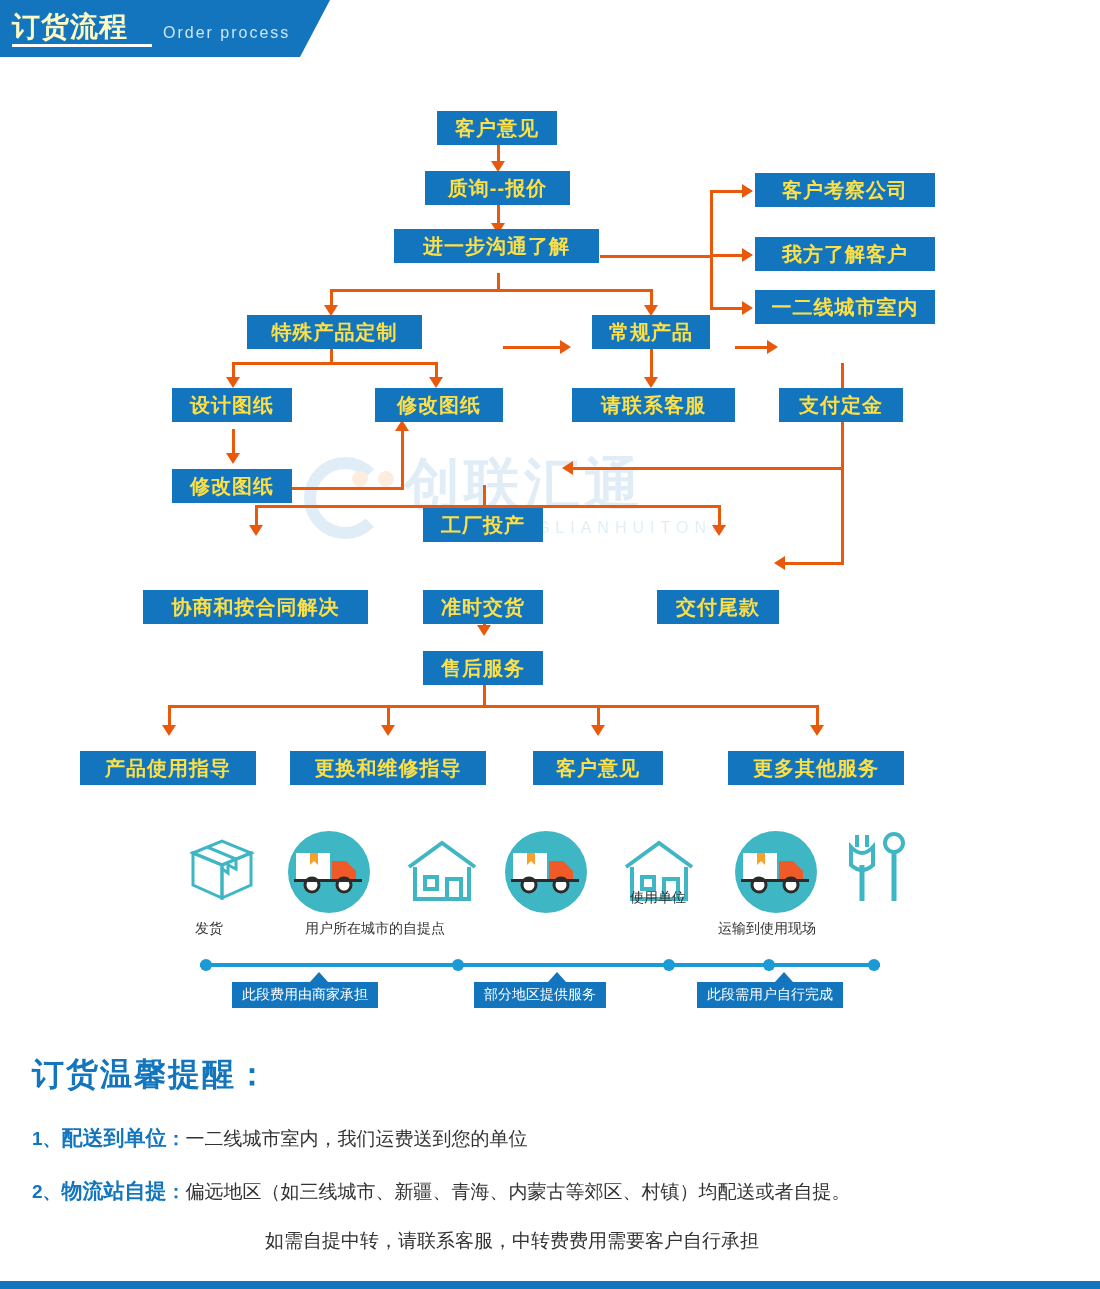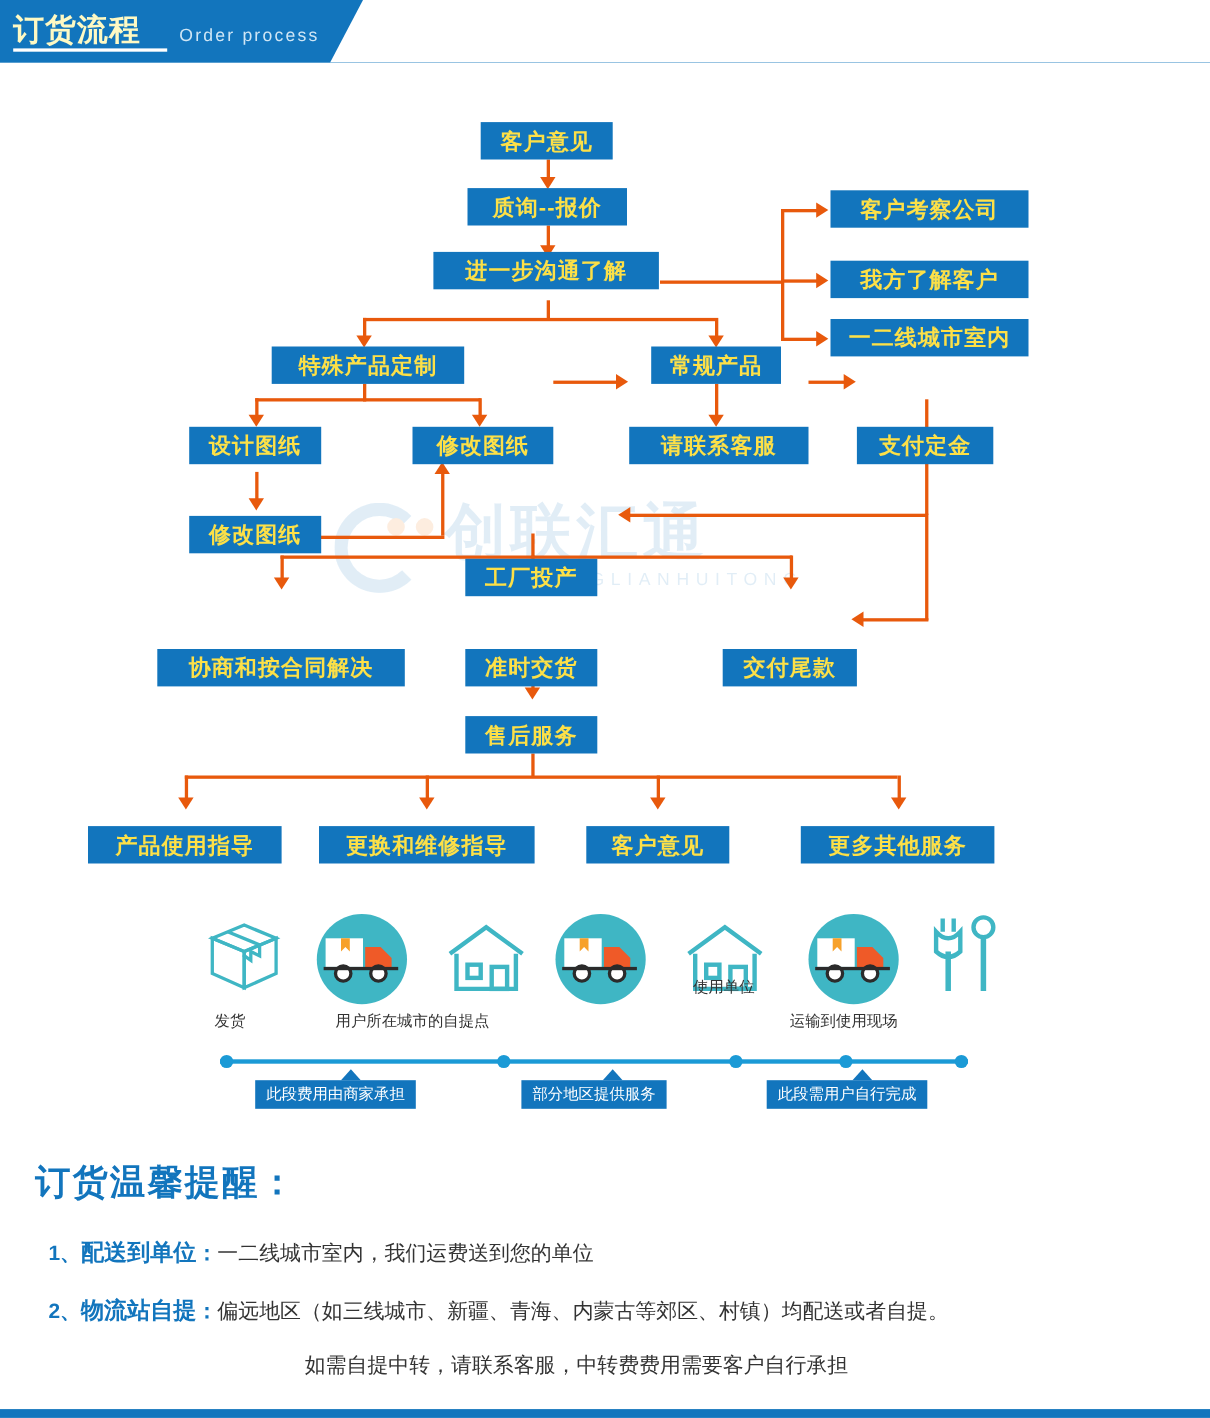--- a/index.html
+++ b/index.html
@@ -71,21 +71,21 @@
   .dot{position:absolute;width:12px;height:12px;border-radius:50%;background:#1b9ad6;top:-4px;}
   .tag{
     position:absolute;background:#1275bd;color:#fff;font-size:14px;
     padding:4px 10px;white-space:nowrap;
   }
   .tag-tip{position:absolute;width:0;height:0;border-left:9px solid transparent;border-right:9px solid transparent;border-bottom:10px solid #1275bd;}
   
   .reminder-title{
     position:absolute;left:32px;top:1053px;font-size:32px;font-weight:bold;color:#1275bd;letter-spacing:2px;
   }
-  .rem-row{position:absolute;font-size:19px;color:#333;white-space:nowrap;margin-left:12px;}
+  .rem-row{position:absolute;font-size:19px;color:#333;white-space:nowrap;}
   .rem-num{color:#1275bd;font-weight:bold;}
   .rem-key{color:#1275bd;font-weight:bold;}
   .footer-bar{position:absolute;left:0;top:1281px;width:1100px;height:8px;background:#1275bd;}
 </style>
 </head>
 <body>
 
 <div class="header">
   <div class="header-cut"></div>
   <div class="header-title">订货流程</div>

